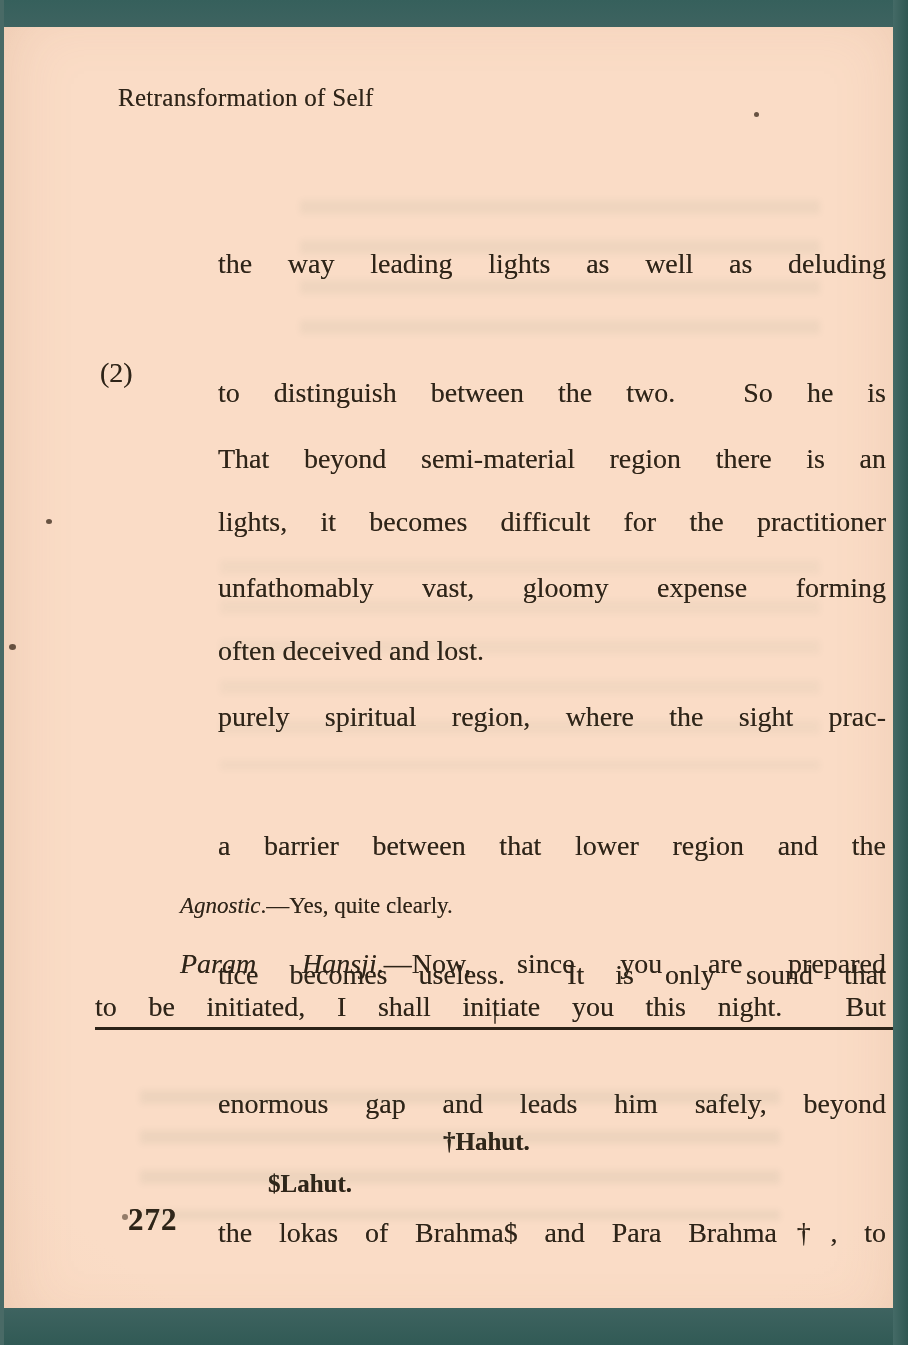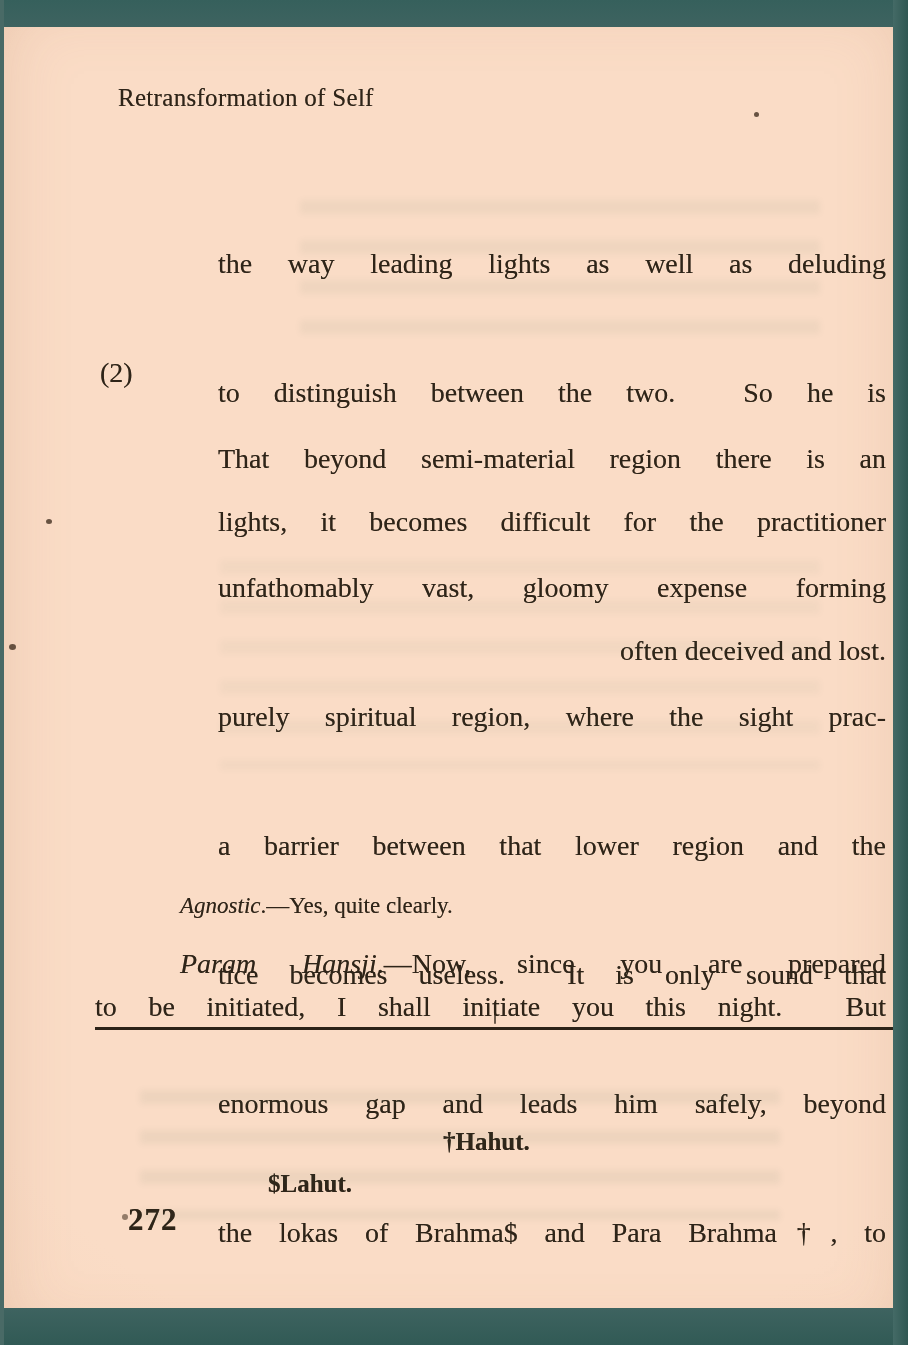--- a/index.html
+++ b/index.html
@@ -20,21 +20,21 @@
   .band-bottom{left:0;bottom:0;width:100%;height:37px;background:linear-gradient(#3e6360,#315a55);}
   .band-right{top:0;right:0;width:15px;height:100%;background:linear-gradient(90deg,#446a66,#2f5752);}
   .band-left{top:0;left:0;width:4px;height:100%;background:#496a66;}
   .txt{
     position:absolute;color:#2e2418;
     text-shadow:0 0 .5px rgba(46,36,24,.55);
     white-space:pre-wrap;
   }
   .header{left:118px;top:84px;font-size:25px;font-weight:normal;letter-spacing:.3px;}
   .block{font-size:28px;line-height:43px;}
-  .line{width:668px;text-align:right;}
+  .line{width:668px;}
   .j{text-align:justify;text-align-last:justify;}
   .para1{left:218px;top:156px;}
   .marker2{left:100px;top:351px;font-size:28px;line-height:43px;}
   .item2{left:218px;top:351px;}
   .speaker{font-style:italic;}
   .agnostic{left:180px;top:884px;font-size:23px;line-height:43px;}
   .param1{left:180px;top:942px;width:706px;font-size:28px;line-height:43px;text-align:justify;text-align-last:justify;}
   .param2{left:95px;top:985px;width:791px;font-size:28px;line-height:43px;text-align:justify;text-align-last:justify;}
   .rule{position:absolute;left:95px;top:1027px;width:807px;height:3px;background:#2c2318;z-index:2;}
   .footnotes{left:243px;top:1037px;font-size:25px;font-weight:bold;line-height:42px;}

